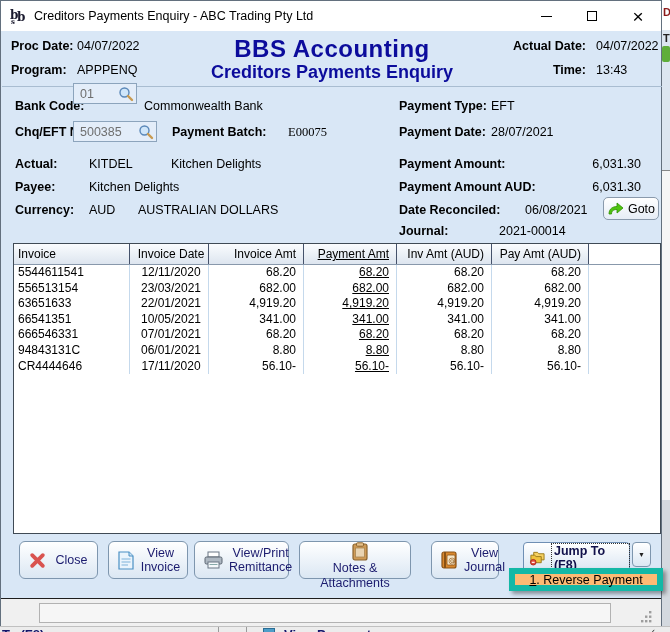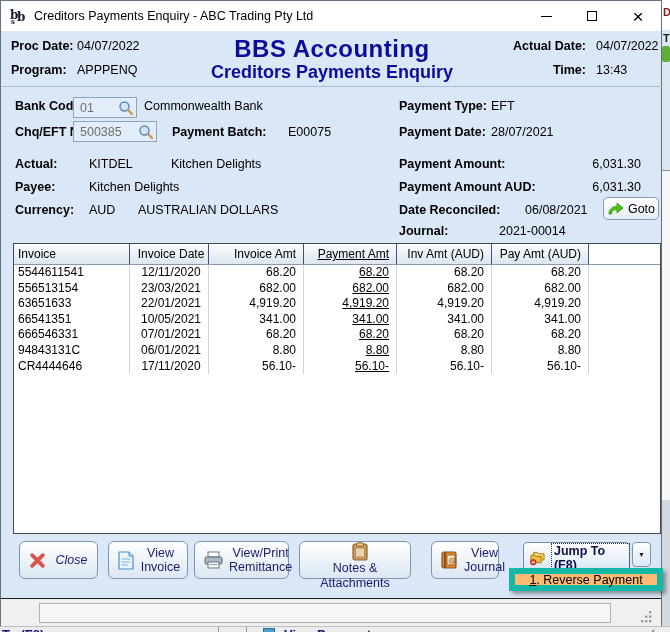--- a/index.html
+++ b/index.html
@@ -64,21 +64,21 @@
   .c3 { width:93px;  padding-right:7px; text-align:right;text-decoration:underline; }
   .c4 { width:95px;  padding-right:7px; text-align:right; }
   .c5 { width:97px;  padding-right:7px; text-align:right; }
   .cf { flex:1; border-right:none; background:#fff; }
   .gh-cell.cf { background:#fff; }
 
   
   .btn { position:absolute; top:540px; height:38px; border:1px solid #7e96ae; border-radius:6px; background:linear-gradient(#ffffff,#dbe7f3); display:flex; align-items:center; cursor:pointer; }
   .btn .bicon { flex:none; margin-left:9px; }
   .btn .btext { flex:1; text-align:center; font-size:12.5px; color:#1b1b6e; line-height:14.5px; padding:0 6px; }
-  .btn-close { left:18px; width:79px;font-style:italic; }
+  .btn-close { left:18px; width:79px; }
   .btn-vinv { left:107px; width:80px; }
   .btn-vpr  { left:193px; width:95px; }
   .btn-notes{ left:298px; width:112px;flex-direction:column; }
   .btn-vjr  { left:430px; width:68px; }
 
   .jump-btn { position:absolute; left:522px; top:541px; width:107px; height:31px; border:1px solid #6f8fb4; border-radius:4px; background:linear-gradient(#ffffff,#d8e5f2); display:flex; align-items:center; cursor:pointer; }
   .jump-btn .bicon { margin-left:5px; }
   .jump-btn .jtext { font-weight:bold; font-size:12.5px; color:#10104a; margin-left:6px; outline:1px dotted #333; padding:0 2px; }
   .jump-arrow { position:absolute; left:631px; top:541px; width:19px; height:25px; border:1px solid #7e96ae; border-radius:4px; background:linear-gradient(#ffffff,#dbe7f3); display:flex; align-items:center; justify-content:center; font-size:7px; color:#222; cursor:pointer; }
 
@@ -146,39 +146,39 @@
 
     <span class="hb-label" style="left:504px; top:8px; width:80px; text-align:right;">Actual Date:</span>
     <span class="hb-value" style="left:594px; top:8px;">04/07/2022</span>
     <span class="hb-label" style="left:504px; top:32px; width:80px; text-align:right;">Time:</span>
     <span class="hb-value" style="left:594px; top:32px;">13:43</span>
   </div>
 
   <div>
 
     <span class="flabel" style="left:14px; top:98px;">Bank Code:</span>
-    <div class="lookup-box" style="left:72px; top:96px; width:64px;">
+    <div class="lookup-box" style="left:72px; top:82px; width:64px;">
       <span>01</span>
       <svg class="mag" viewBox="0 0 16 16">
         <circle cx="6.5" cy="6.5" r="4.5" fill="#cfe6fa" stroke="#5a87b8" stroke-width="1.4"></circle>
         <line x1="10" y1="10" x2="14" y2="14" stroke="#c89a50" stroke-width="2.4" stroke-linecap="round"></line>
       </svg>
     </div>
     <span class="fvalue" style="left:143px; top:98px;">Commonwealth Bank</span>
 
     <span class="flabel" style="left:14px; top:124px;">Chq/EFT No:</span>
     <div class="lookup-box" style="left:72px; top:120px; width:84px;">
       <span>500385</span>
       <svg class="mag" viewBox="0 0 16 16">
         <circle cx="6.5" cy="6.5" r="4.5" fill="#cfe6fa" stroke="#5a87b8" stroke-width="1.4"></circle>
         <line x1="10" y1="10" x2="14" y2="14" stroke="#c89a50" stroke-width="2.4" stroke-linecap="round"></line>
       </svg>
     </div>
     <span class="flabel" style="left:171px; top:124px;">Payment Batch:</span>
-    <span class="fvalue" style="left:287px; top:124px;">E00075</span>
+    <span class="fvalue" style="left:287px; top:124px;font-family:Liberation Serif, serif;">E00075</span>
 
     <span class="flabel" style="left:14px; top:156px;">Actual:</span>
     <span class="fvalue" style="left:88px; top:156px;">KITDEL</span>
     <span class="fvalue" style="left:170px; top:156px;">Kitchen Delights</span>
 
     <span class="flabel" style="left:14px; top:179px;">Payee:</span>
     <span class="fvalue" style="left:88px; top:179px;">Kitchen Delights</span>
 
     <span class="flabel" style="left:14px; top:202px;">Currency:</span>
     <span class="fvalue" style="left:88px; top:202px;">AUD</span>

